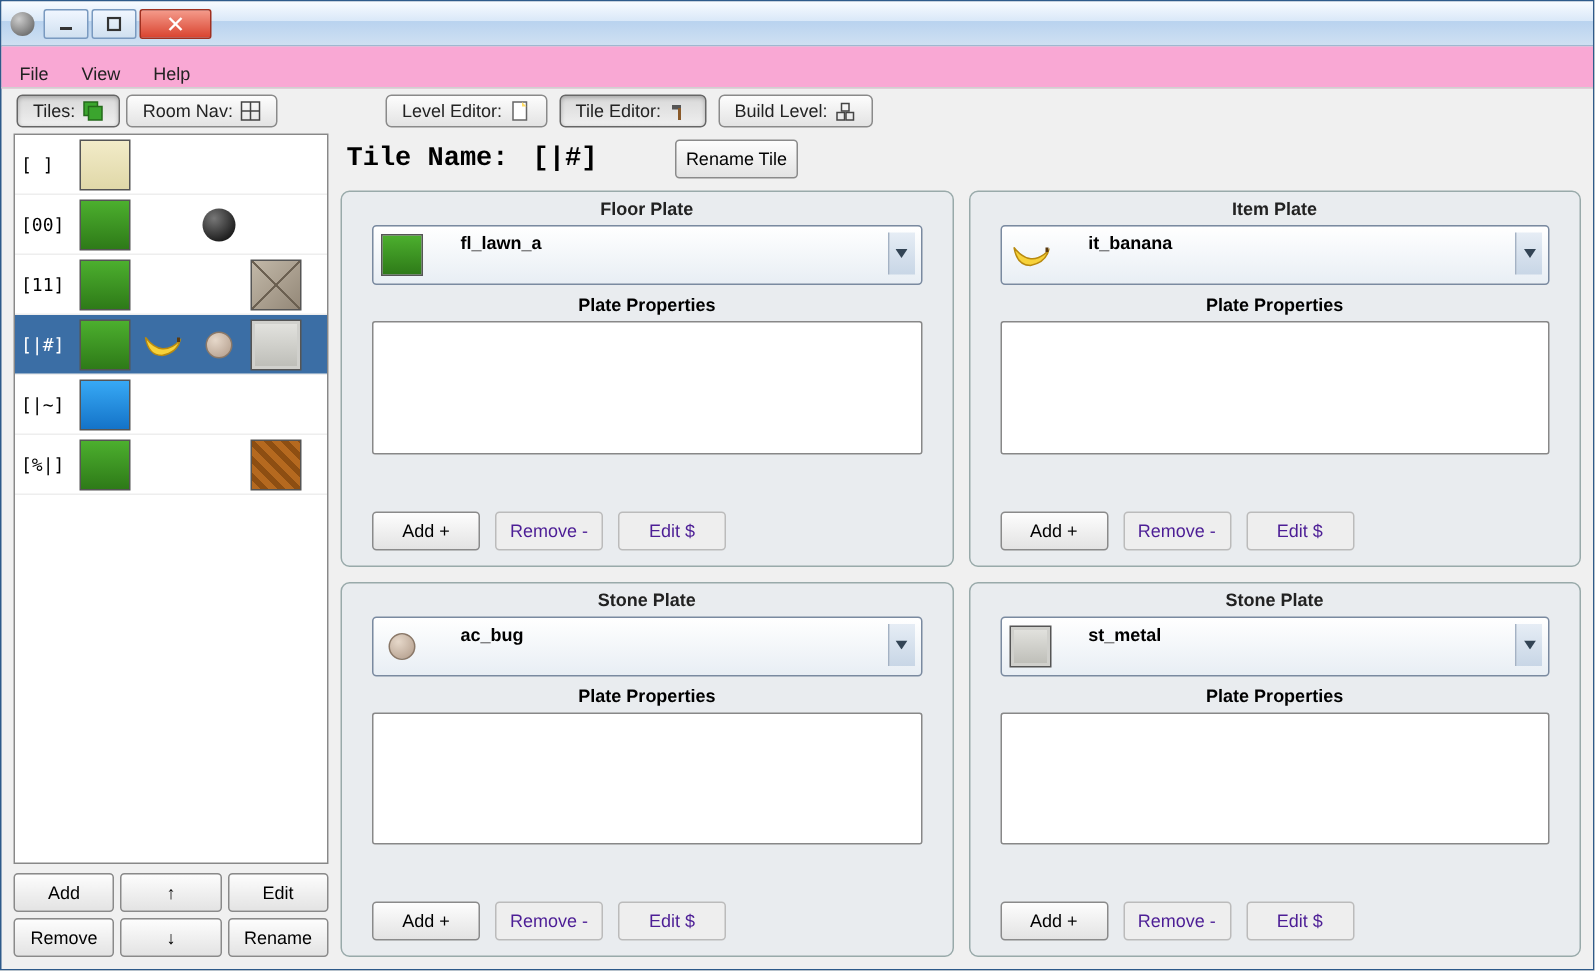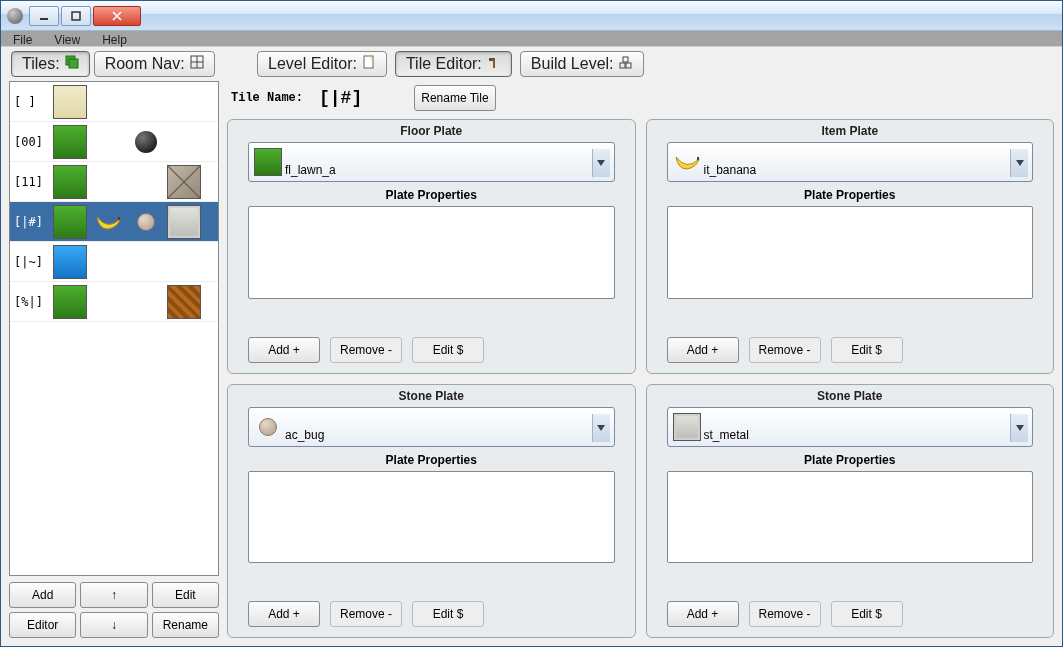--- a/index.html
+++ b/index.html
@@ -8,25 +8,25 @@
 
 .window { width: 1063px; height: 647px; background: #f0f0f0; border: 1px solid #2e5a8a; display: flex; flex-direction: column; }
 .titlebar { height: 30px; background: linear-gradient(#f8fbff,#d9e8f8 45%,#b9d3ef 46%,#cfe0f2); display: flex; align-items: center; padding: 0 6px; border-bottom: 1px solid #a0b8d0; }
 .titlebar .app-icon { width: 16px; height: 16px; border-radius: 50%; background: radial-gradient(circle at 35% 30%, #ccc, #555); margin-right: 6px; }
 .titlebar .title { flex: 1; color: #1a1a1a; font-size: 13px; }
 .winbtns { display: flex; gap: 2px; }
 .winbtn { width: 30px; height: 20px; border: 1px solid #7a9ac0; background: linear-gradient(#f0f6ff,#d0e0f0); border-radius: 2px; display: flex; align-items: center; justify-content: center; font-size: 11px; cursor: pointer; }
 .winbtn.close { width: 48px; background: linear-gradient(#f49a8a,#d94430); color: #fff; border-color: #a03020; }
 .winbtn svg { width: 10px; height: 10px; }
 
-.menubar { height: 16px; background: #a3a3a3; border-bottom: 1px solid #d0d0d0; display: flex; align-items: flex-start; padding: 0 8px; gap: 14px; }
+.menubar { height: 28px; background: #f9a8d4; border-bottom: 1px solid #d0d0d0; display: flex; align-items: flex-end; padding: 0 8px; gap: 14px; }
 .menubar span { cursor: pointer; color: #222; padding: 2px 4px; }
 
 .toolbar-row { display: flex; align-items: center; padding: 4px 10px; gap: 8px; }
-.tabbtn { display: inline-flex; align-items: flex-start; gap: 5px; padding: 3px 10px; border: 1px solid #8a8a8a; background: linear-gradient(#fdfdfd,#e3e3e3); border-radius: 4px; cursor: pointer; font-size: 16px; color: #222; }
+.tabbtn { display: inline-flex; align-items: flex-end; gap: 5px; padding: 3px 10px; border: 1px solid #8a8a8a; background: linear-gradient(#fdfdfd,#e3e3e3); border-radius: 4px; cursor: pointer; font-size: 12px; color: #222; }
 .tabbtn.pressed { background: linear-gradient(#d8d8d8,#efefef); border-color: #666; box-shadow: inset 0 1px 3px rgba(0,0,0,.25); }
 .tabbtn .ico { width: 14px; height: 14px; }
 
 .content { flex: 1; display: flex; padding: 0 8px 8px; gap: 8px; min-height: 0; }
 
 
 .sidebar { width: 210px; display: flex; flex-direction: column; gap: 6px; }
 .tile-list { flex: 1; background: #fff; border: 1px solid #888; overflow-y: auto; }
 .tile-row { display: flex; align-items: center; height: 40px; padding: 0 4px; border-bottom: 1px solid #eee; }
 .tile-row.selected { background: #3b6ea5; color: #fff; }
@@ -40,32 +40,32 @@
 .swatch-stone  { background: linear-gradient(135deg,#c2b8a8,#948878); position: relative; }
 .swatch-stone::after { content:""; position:absolute; inset:0; background: linear-gradient(45deg, transparent 48%, #6a5f50 49%, #6a5f50 51%, transparent 52%), linear-gradient(-45deg, transparent 48%, #6a5f50 49%, #6a5f50 51%, transparent 52%); }
 .swatch-metal  { background: linear-gradient(#e4e4e0,#bcbcb6); border: 1px solid #888; box-shadow: inset 0 0 0 2px #d0d0cc; }
 .swatch-wood   { background: repeating-linear-gradient(45deg,#b5691f 0 4px,#8d4e12 4px 8px); }
 .icon-ball   { width: 22px; height: 22px; border-radius: 50%; background: radial-gradient(circle at 35% 30%, #777, #000); }
 .icon-banana { width: 28px; height: 18px; }
 .icon-bug    { width: 18px; height: 18px; border-radius: 50%; background: radial-gradient(circle at 35% 30%, #e6d8ca, #b09a88); border: 1px solid #8a7868; }
 
 .side-btns { display: grid; grid-template-columns: 1fr 1fr 1fr; gap: 4px; }
 .btn { padding: 5px 6px; border: 1px solid #8a8a8a; background: linear-gradient(#fdfdfd,#e3e3e3); border-radius: 3px; cursor: pointer; font-size: 12px; text-align: center; }
-.btn.disabled { color: #000000; border-color: #bbb; background: #eee; cursor: default; }
+.btn.disabled { color: #4c1d95; border-color: #bbb; background: #eee; cursor: default; }
 
 
 .main { flex: 1; display: flex; flex-direction: column; gap: 6px; min-height: 0; }
 .tile-name-row { display: flex; align-items: center; gap: 16px; padding: 4px 4px 2px; }
-.tile-name-label { font-family: "Courier New", monospace; font-size: 12px; font-weight: bold; }
+.tile-name-label { font-family: "Courier New", monospace; font-size: 18px; font-weight: bold; }
 .tile-name-value { font-family: "Courier New", monospace; font-size: 18px; font-weight: bold; }
 
 .plate-grid { flex: 1; display: grid; grid-template-columns: 1fr 1fr; grid-template-rows: 1fr 1fr; gap: 10px; min-height: 0; }
 .plate { border: 1px solid #9aa; border-radius: 6px; background: #e9ecef; display: flex; flex-direction: column; padding: 4px 20px 10px; min-height: 0; }
 .plate-title { text-align: center; font-weight: bold; font-size: 12px; padding: 0 0 4px; color: #222; }
-.plate-select { display: flex; align-items: flex-end; gap: 2px; border: 1px solid #7a8aa0; background: linear-gradient(#fff,#e8eef4); border-radius: 3px; padding: 4px; height: 40px; cursor: pointer; }
+.plate-select { display: flex; align-items: flex-start; gap: 24px; border: 1px solid #7a8aa0; background: linear-gradient(#fff,#e8eef4); border-radius: 3px; padding: 4px; height: 40px; cursor: pointer; font-weight: bold; }
 .plate-select .icon-slot { width: 30px; height: 30px; display: flex; align-items: center; justify-content: center; }
 .plate-select .icon-slot .sw { width: 28px; height: 28px; border: 1px solid #555; }
 .plate-select .sel-text { flex: 1; font-size: 12px; }
 .plate-select .dd { width: 18px; height: 28px; border-left: 1px solid #a4b2c4; display: flex; align-items: center; justify-content: center; background: linear-gradient(#e6edf5,#c8d6e6); }
 .plate-select .dd svg { width: 8px; height: 6px; }
 
 .plate-props-label { text-align: center; font-weight: bold; font-size: 12px; padding: 6px 0 4px; }
 .plate-props { flex: 1; background: #fff; border: 1px solid #888; border-radius: 2px; min-height: 40px; }
 .plate-btns { display: flex; gap: 10px; margin-top: 8px; }
 .plate-btns .btn { min-width: 72px; margin-top: 30px; }
@@ -217,21 +217,21 @@
             <div class="tile-slot"></div>
             <div class="tile-slot">
               <div class="sw swatch-wood"></div>
             </div>
           </div>
         </div>
       <div class="side-btns">
         <div class="btn">Add</div>
         <div class="btn">↑</div>
         <div class="btn">Edit</div>
-        <div class="btn">Editor</div>
+        <div class="btn">Remove</div>
         <div class="btn">↓</div>
         <div class="btn">Rename</div>
       </div>
     </div>
 
     <div class="main">
       <div class="tile-name-row">
         <span class="tile-name-label">Tile Name:</span>
         <span class="tile-name-value">[|#]</span>
         <div style="width:20px;"></div>

